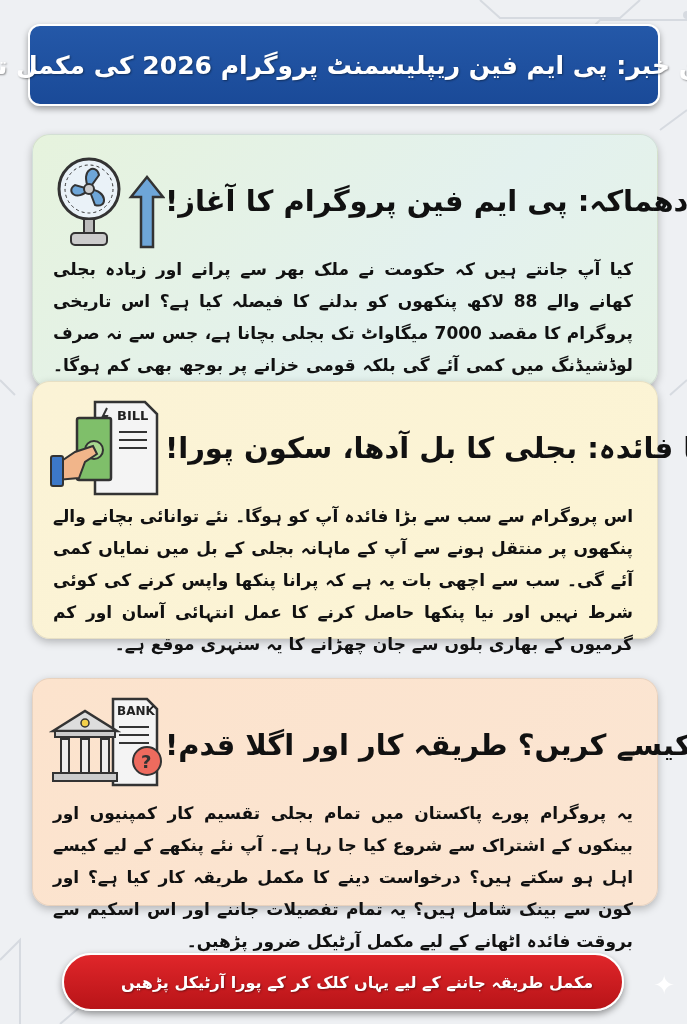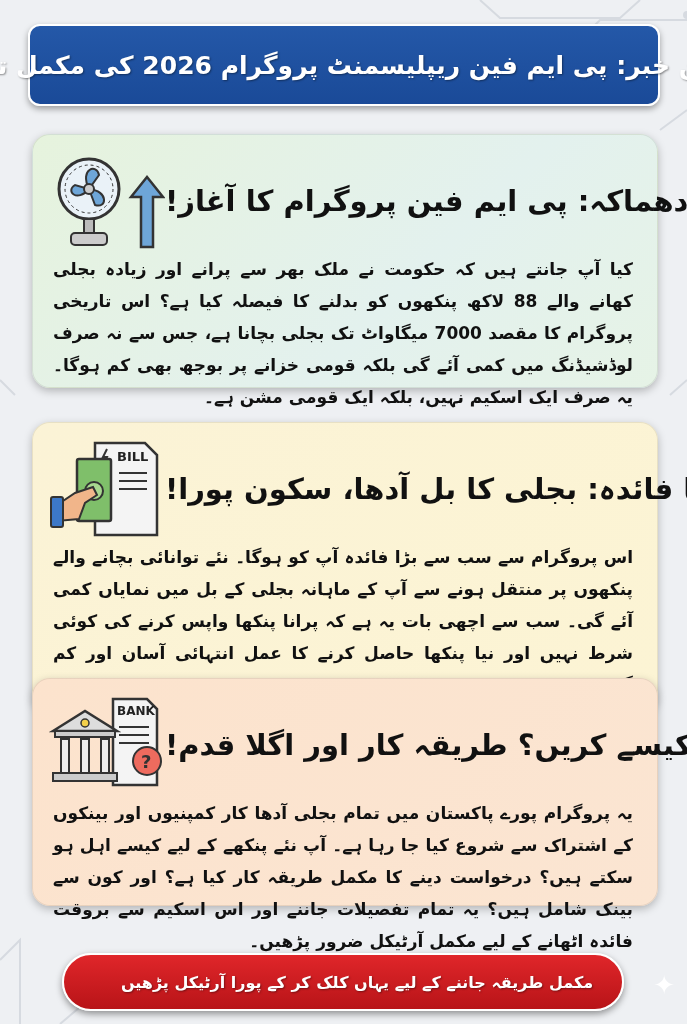--- a/index.html
+++ b/index.html
@@ -26,21 +26,21 @@
     text-shadow: 1px 1px 2px rgba(0,0,0,0.4);
   }
   .card {
     position: absolute; left: 32px; width: 626px;
     border-radius: 18px;
     box-shadow: 0 3px 8px rgba(0,0,0,0.25);
     border: 1px solid rgba(0,0,0,0.08);
     padding: 14px 20px 12px 16px;
   }
   .card-1 { top: 134px; height: 254px; background: linear-gradient(135deg, #e6f3dd 0%, #e3f1ee 60%, #e6f3e6 100%); }
-  .card-2 { top: 422px; height: 290px; background: linear-gradient(135deg, #fbf3d6 0%, #fcf4d4 100%); }
+  .card-2 { top: 381px; height: 258px; background: linear-gradient(135deg, #fbf3d6 0%, #fcf4d4 100%); }
   .card-3 { top: 678px; height: 228px; background: linear-gradient(135deg, #fce3cd 0%, #fbe5d2 100%); }
   .card-head {
     display: flex; align-items: center; justify-content: space-between;
     height: 104px;
   }
   .card-icon { width: 116px; height: 100px; flex: 0 0 auto; }
   .card-title {
     flex: 1; direction: rtl; text-align: right;
     font-size: 29px; font-weight: bold; color: #111;
     white-space: nowrap; padding-right: 10px;
@@ -137,19 +137,19 @@
       <rect x="6" y="36" width="60" height="6" fill="#ccc" stroke="#333" stroke-width="2"></rect>
       <rect x="12" y="44" width="8" height="34" fill="#eee" stroke="#333" stroke-width="2"></rect>
       <rect x="32" y="44" width="8" height="34" fill="#eee" stroke="#333" stroke-width="2"></rect>
       <rect x="52" y="44" width="8" height="34" fill="#eee" stroke="#333" stroke-width="2"></rect>
       <rect x="4" y="78" width="64" height="8" fill="#ccc" stroke="#333" stroke-width="2"></rect>
       <circle cx="98" cy="66" r="14" fill="#ee6b5e" stroke="#333" stroke-width="2"></circle>
       <text x="92" y="73" font-family="DejaVu Sans, sans-serif" font-size="18" font-weight="bold" fill="#333">?</text>
     </svg>
     <div class="card-title">3. اپلائی کیسے کریں؟ طریقہ کار اور اگلا قدم!</div>
   </div>
-  <div class="card-body">یہ پروگرام پورے پاکستان میں تمام بجلی آدھا کار کمپنیوں اور بینکوں کے اشتراک سے شروع کیا جا رہا ہے۔ آپ نئے پنکھے کے لیے کیسے اہل ہو سکتے ہیں؟ درخواست دینے کا مکمل طریقہ کار کیا ہے؟ اور کون سے بینک شامل ہیں؟ یہ تمام تفصیلات جاننے اور اس اسکیم سے بروقت فائدہ اٹھانے کے لیے مکمل آرٹیکل ضرور پڑھیں۔</div>
+  <div class="card-body">یہ پروگرام پورے پاکستان میں تمام بجلی تقسیم کار کمپنیوں اور بینکوں کے اشتراک سے شروع کیا جا رہا ہے۔ آپ نئے پنکھے کے لیے کیسے اہل ہو سکتے ہیں؟ درخواست دینے کا مکمل طریقہ کار کیا ہے؟ اور کون سے بینک شامل ہیں؟ یہ تمام تفصیلات جاننے اور اس اسکیم سے بروقت فائدہ اٹھانے کے لیے مکمل آرٹیکل ضرور پڑھیں۔</div>
 </div>
 
 <div class="cta">
   <span class="cta-label">مکمل طریقہ جاننے کے لیے یہاں کلک کر کے پورا آرٹیکل پڑھیں</span>
 </div>
 <div class="sparkle">✦</div>
 
 </body></html>

